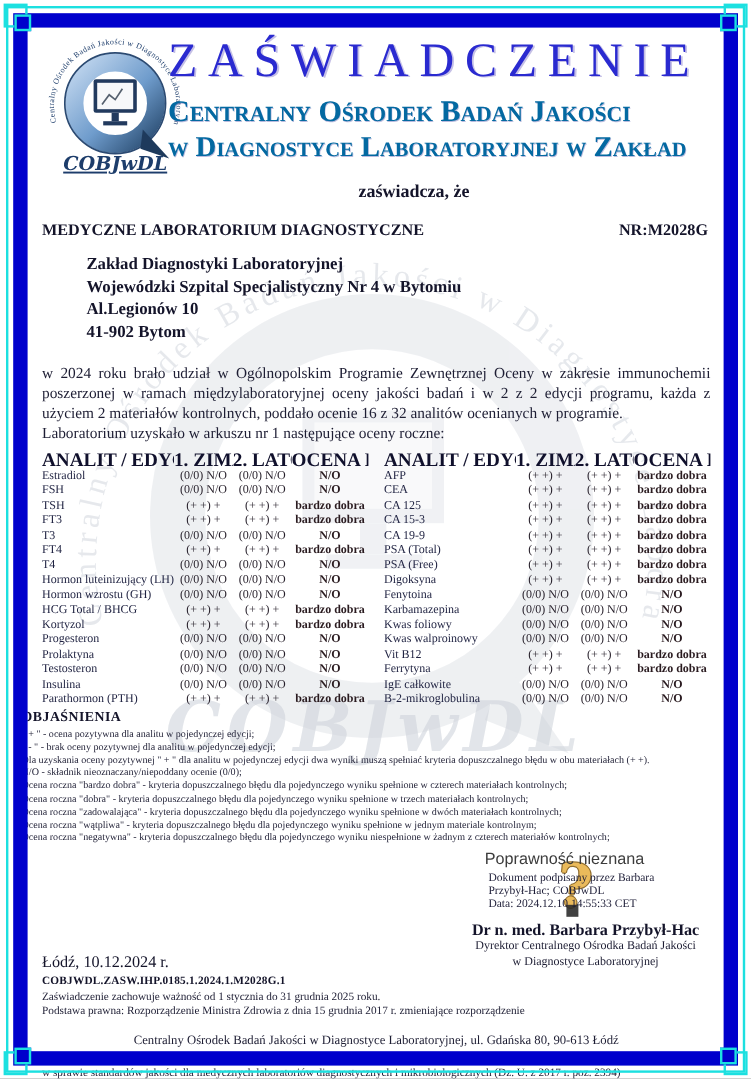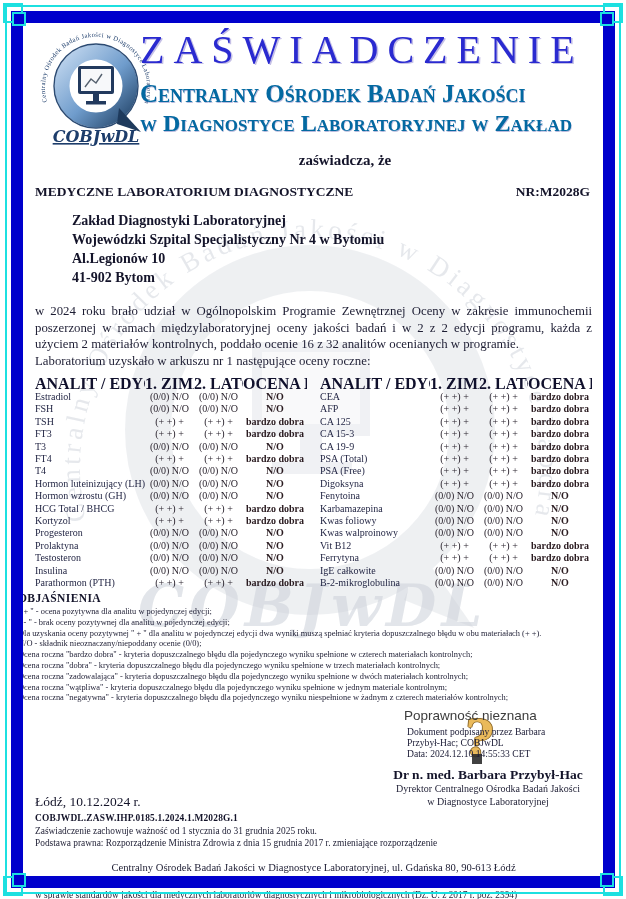--- a/index.html
+++ b/index.html
@@ -320,28 +320,28 @@
         <tr>
           <th class="c-analit">ANALIT / EDYCJA</th>
           <th>1. ZIMA</th>
           <th>2. LATO</th>
           <th>OCENA ROCZNA</th>
         </tr>
       </thead>
       <tbody>
 
           <tr>
+            <td class="c-analit">AFP</td>
+            <td class="c-zima">(+ +) +</td>
+            <td class="c-lato">(+ +) +</td>
+            <td class="c-ocena">bardzo dobra</td>
+          </tr>
+
+          <tr>
             <td class="c-analit">CEA</td>
-            <td class="c-zima">(+ +) +</td>
-            <td class="c-lato">(+ +) +</td>
-            <td class="c-ocena">bardzo dobra</td>
-          </tr>
-
-          <tr>
-            <td class="c-analit">AFP</td>
             <td class="c-zima">(+ +) +</td>
             <td class="c-lato">(+ +) +</td>
             <td class="c-ocena">bardzo dobra</td>
           </tr>
 
           <tr>
             <td class="c-analit">CA 125</td>
             <td class="c-zima">(+ +) +</td>
             <td class="c-lato">(+ +) +</td>
             <td class="c-ocena">bardzo dobra</td>

